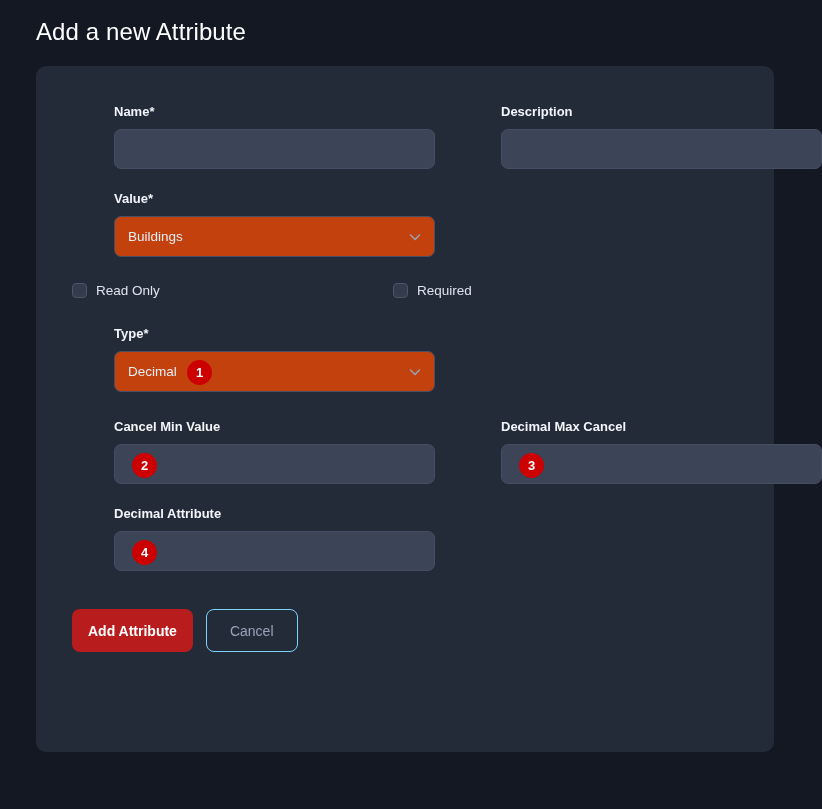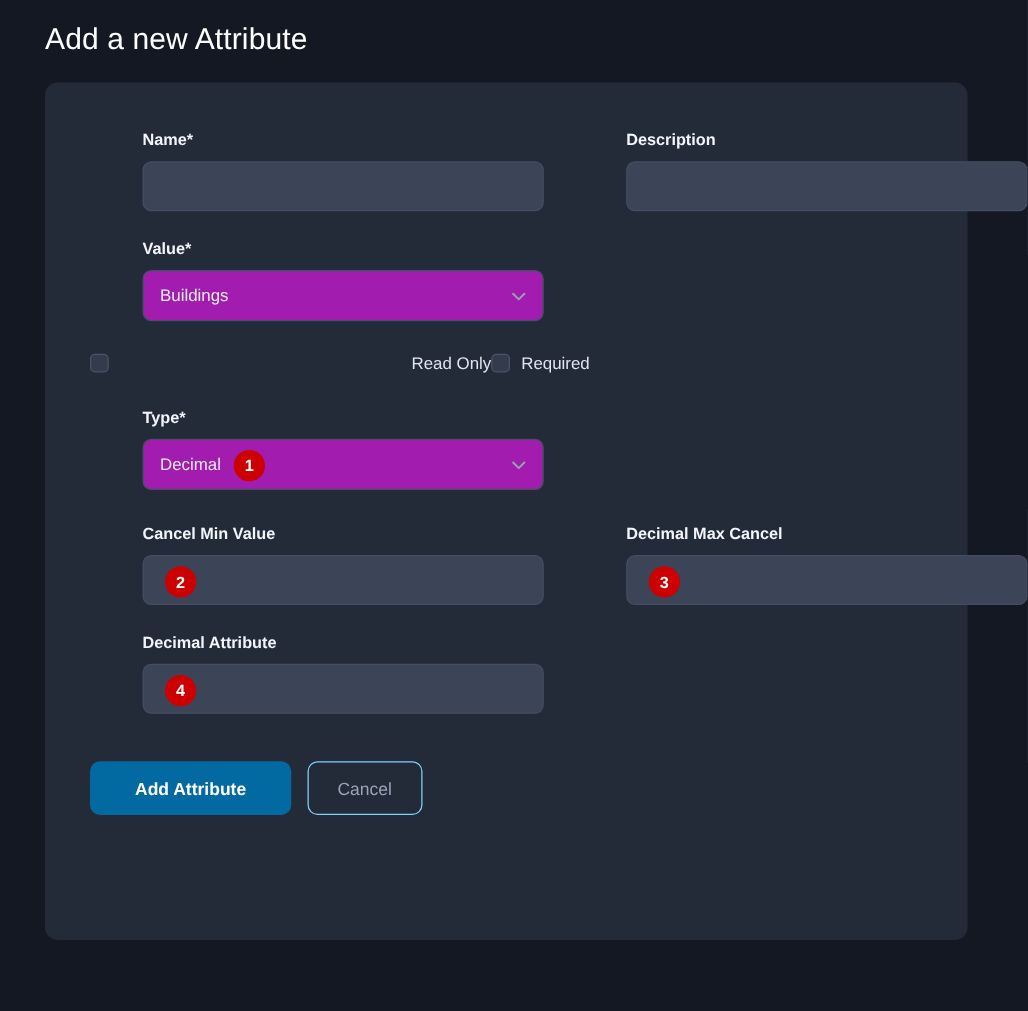--- a/index.html
+++ b/index.html
@@ -77,21 +77,21 @@
     font-family: "Liberation Sans", sans-serif;
     font-size: 13.5px;
     padding: 0 13px;
     border-radius: 7px;
   }
   .input-box input::placeholder { color: #8c94a8; }
 
   .select-box {
     position: relative;
     height: 41px;
-    background: #a21caf;
+    background: #c2410c;
     border: 1px solid #474f64;
     border-radius: 7px;
     width: 100%;
     display: flex;
     align-items: center;
     padding: 0 13px;
     cursor: pointer;
   }
   .select-value {
     font-size: 13.5px;
@@ -111,21 +111,21 @@
     display: flex;
     margin-top: 26px;
     margin-bottom: 28px;
   }
   .check-item {
     display: flex;
     align-items: center;
     gap: 9px;
     cursor: pointer;
   }
-  .check-item.first { width: 321px; flex: 0 0 321px; justify-content: space-between; }
+  .check-item.first { width: 321px; flex: 0 0 321px; }
   .check-box {
     width: 15px;
     height: 15px;
     border-radius: 4px;
     background: #333b4d;
     border: 1px solid #4d real;
     border: 1px solid #4d5467;
     display: block;
   }
   .check-label {
@@ -166,23 +166,23 @@
     font-size: 14px;
     font-weight: bold;
     display: flex;
     align-items: center;
     justify-content: center;
     cursor: pointer;
     font-family: "Liberation Sans", sans-serif;
     border: none;
   }
   .btn-primary {
-    background: #0369a1;
+    background: #b91c1c;
     color: #ffffff;
-    padding: 0 36px;
+    padding: 0 16px;
   }
   .btn-secondary {
     background: transparent;
     color: #9aa3b8;
     border: 1px solid #7dd3fc;
     padding: 0 23px;
     font-weight: normal;
   }
 </style>
 </head>

